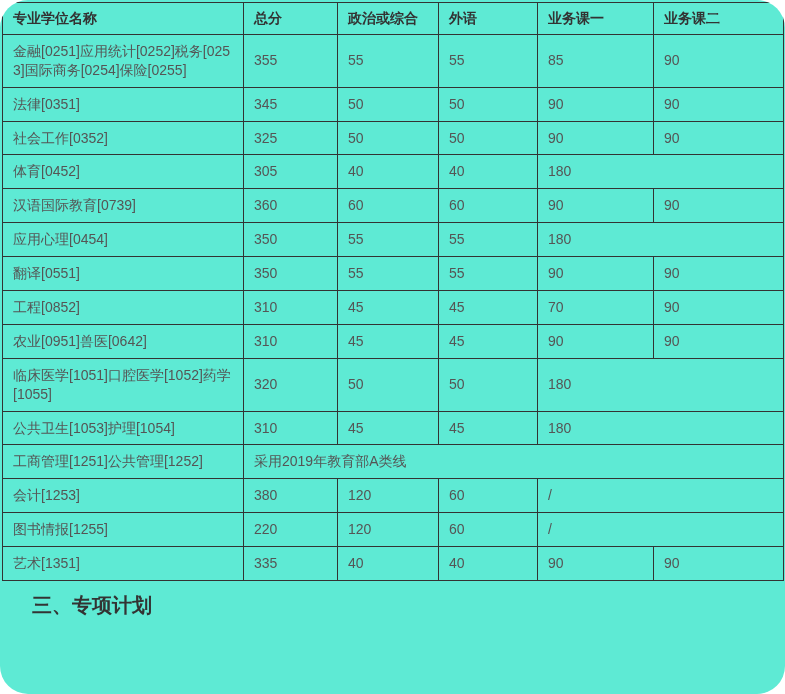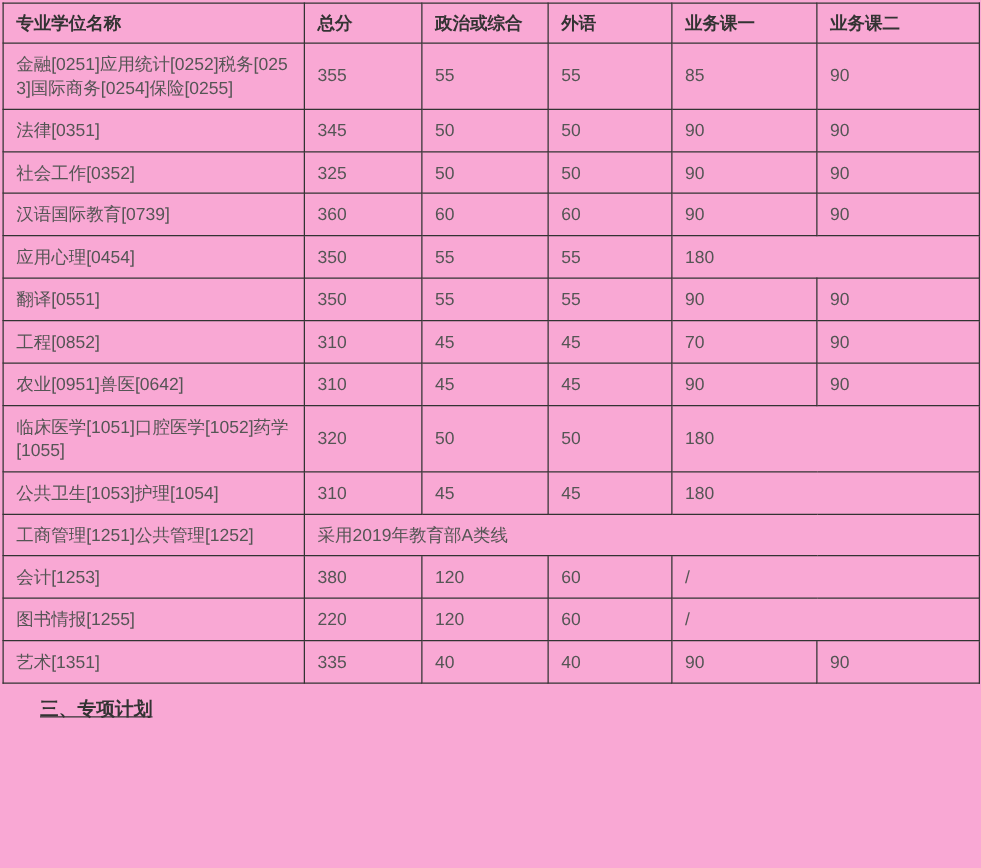--- a/index.html
+++ b/index.html
@@ -5,22 +5,23 @@
   * { box-sizing: border-box; margin: 0; padding: 0; }
   html, body {
     width: 785px;
     background: #ffffff;
     font-family: "Liberation Sans", "DejaVu Sans", sans-serif;
   }
   .page {
     width: 785px;
     height: 694px;
     padding: 2px;
-    background: #f9a8d4;
+    background: #5eead4;
     overflow: hidden;
+    border-radius: 28px;
   }
   table.score-table {
     border-collapse: collapse;
     width: 781px;
     table-layout: fixed;
     font-size: 14px;
   }
   table.score-table th,
   table.score-table td {
     border: 1px solid #333333;
@@ -32,25 +33,24 @@
   table.score-table th {
     font-weight: bold;
     color: #333333;
     padding: 6px 10px;
   }
   table.score-table td {
     color: #555555;
     padding: 7px 10px;
   }
   .footer-heading {
-    font-size: 15px;
+    font-size: 20px;
     font-weight: bold;
     color: #333333;
     margin: 11px 0 0 30px;
-    text-decoration: underline;
   }
 </style>
 </head>
 <body>
 
 <div class="page">
   <table class="score-table">
     <colgroup>
       <col style="width:241px">
       <col style="width:94px">
@@ -86,20 +86,27 @@
           <td>90</td>
           <td>90</td>
         </tr>
         <tr>
           <td>社会工作[0352]</td>
           <td>325</td>
           <td>50</td>
           <td>50</td>
           <td>90</td>
           <td>90</td>
+        </tr>
+        <tr>
+          <td>体育[0452]</td>
+          <td>305</td>
+          <td>40</td>
+          <td>40</td>
+          <td colspan="2">180</td>
         </tr>
         <tr>
           <td>汉语国际教育[0739]</td>
           <td>360</td>
           <td>60</td>
           <td>60</td>
           <td>90</td>
           <td>90</td>
         </tr>
         <tr>

